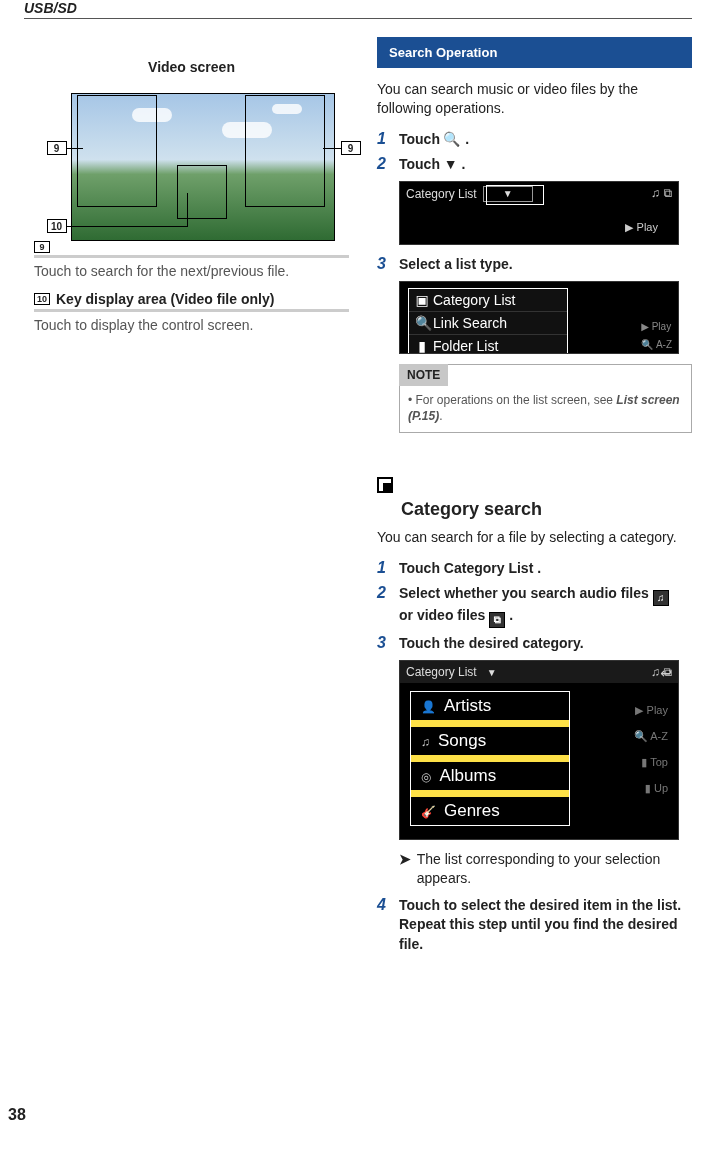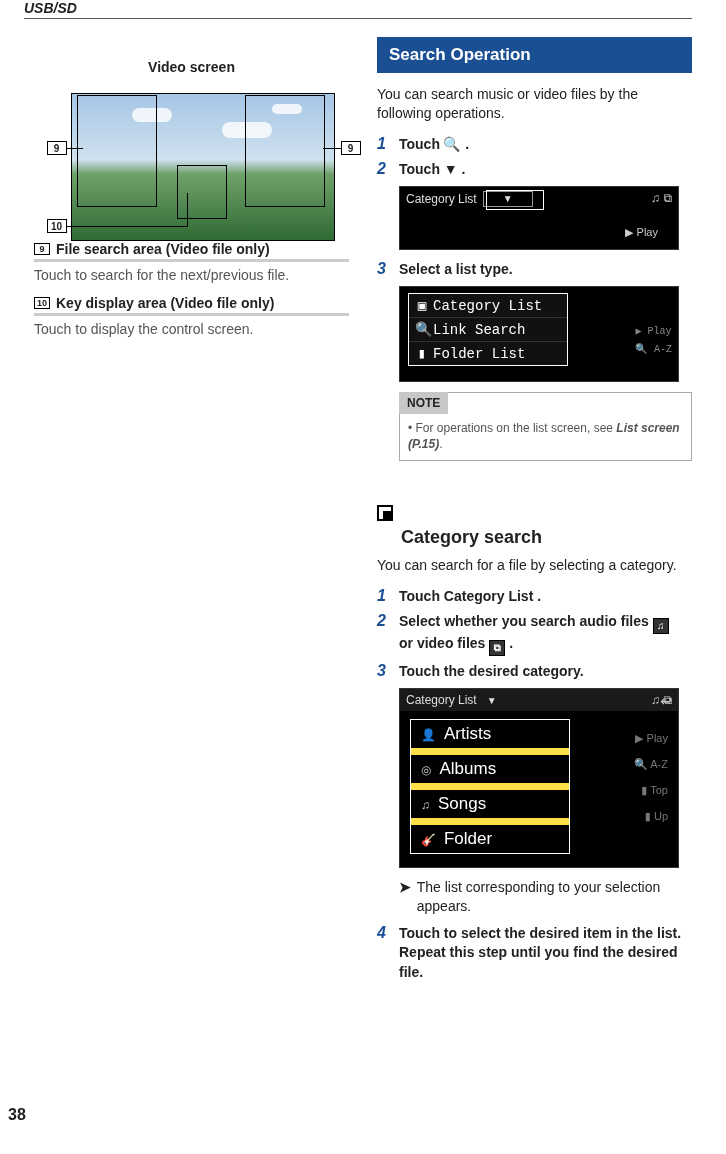--- a/index.html
+++ b/index.html
@@ -49,21 +49,21 @@
   .callout-10 { top:140px; left:0; }
   .callout-line { position:absolute; background:#000; }
 
   .item-head { display:flex; align-items:center; gap:6px; margin-top:10px; border-bottom:3px solid #ccc; padding-bottom:2px;}
   .item-head .box { width:16px; height:12px; border:1px solid #000; font-size:9px; font-weight:700; display:flex; align-items:center; justify-content:center; }
   .item-head .label { font-weight:700; }
   .item-desc { color:#555; margin:4px 0 10px; line-height:1.35; }
 
   
   .section-bar {
-    background:#1b4f93; color:#fff; font-weight:700; font-size:17px;
+    background:#1b4f93; color:#fff; font-weight:700; font-size:13px;
     padding:8px 12px; margin-bottom:12px;
   }
   .para { margin:0 0 12px; line-height:1.35; }
   .step { display:flex; gap:8px; margin:6px 0; font-weight:700;}
   .step-num { color:#1b4f93; font-style:italic; font-size:16px; min-width:14px; }
   .step-body { flex:1; font-weight:700; line-height:1.4;}
 
   .search-glyph { font-weight:900; }
   .downtri { display:inline-block; }
 
@@ -72,21 +72,21 @@
     border:1px solid #333; overflow:hidden;
   }
   .ui-a { width:280px; height:64px; padding:4px 6px; }
   .ui-a .line1 { font-size:12px; color:#ddd; display:flex; align-items:center; gap:6px;}
   .ui-a .ddbtn { border:1px solid #999; width:50px; height:16px; display:inline-flex; align-items:center; justify-content:center; font-size:10px;}
   .ui-a .highlight { position:absolute; top:3px; left:86px; width:58px; height:20px; border:1.5px solid #fff; }
   .ui-a .topicons { position:absolute; top:4px; right:6px; font-size:12px; color:#ccc; }
   .ui-a .song { font-size:18px; margin-top:6px; }
   .ui-a .triangle { position:absolute; right:20px; bottom:10px; font-size:11px; color:#ccc;}
 
-  .ui-b { width:280px; height:96px; padding:0;font-family:Liberation Mono, monospace; }
+  .ui-b { width:280px; height:73px; padding:0; }
   .panel { position:absolute; left:8px; top:6px; width:160px; background:#111; border:1.5px solid #fff;}
   .panel .row { padding:3px 6px; font-size:14px; border-bottom:1px solid #333; }
   .panel .row .ico { display:inline-block; width:14px; text-align:center; margin-right:4px;}
   .ui-b .bg-side { position:absolute; right:6px; top:36px; font-size:10px; color:#888; line-height:18px;}
 
   .note-box { border:1px solid #aaa; margin:6px 0 18px 22px; }
   .note-head { background:#c7c7c7; font-weight:700; padding:4px 8px; font-size:12px; display:inline-block; margin:-1px 0 0 -1px; }
   .note-body { padding:6px 8px 8px; font-size:12px; color:#555; line-height:1.35;}
   .note-body .lead { display:inline; }
   .note-body .ref { font-weight:700; font-style:italic;}
@@ -141,21 +141,20 @@
       <div class="callout callout-9b">9</div>
       <div class="callout-line" style="top:69px; left:276px; width:18px; height:1px;"></div>
       <div class="callout callout-10">10</div>
       <div class="callout-line" style="top:140px; left:10px; width:1px; height:0;"></div>
       <div class="callout-line" style="top:147px; left:20px; width:120px; height:1px;"></div>
       <div class="callout-line" style="top:114px; left:140px; width:1px; height:34px;"></div>
     </div>
 
     <div class="item-head">
       <span class="box">9</span>
-      <span class="label">File search area (Video file only)</span>
     </div>
     <div class="item-desc">Touch to search for the next/previous file.</div>
 
     <div class="item-head">
       <span class="box">10</span>
       <span class="label">Key display area (Video file only)</span>
     </div>
     <div class="item-desc">Touch to display the control screen.</div>
   </div>
 
@@ -242,23 +241,23 @@
 
     <div class="uiimg ui-c">
       <div class="topbar">
         <span>Category List</span>
         <span class="dd">▼</span>
         <span class="icons">♫   ⧉</span>
       </div>
       <span class="back">↩</span>
       <div class="catpanel">
         <div class="row"><span class="ico">👤</span><span>Artists</span></div>
+        <div class="row"><span class="ico">♫</span><span>Songs</span></div>
         <div class="row"><span class="ico">◎</span><span>Albums</span></div>
-        <div class="row"><span class="ico">♫</span><span>Songs</span></div>
-        <div class="row" style="border-bottom:none;"><span class="ico">🎸</span><span>Folder</span></div>
+        <div class="row" style="border-bottom:none;"><span class="ico">🎸</span><span>Genres</span></div>
       </div>
       <div class="side">
         <div>▶  Play</div>
         <div>🔍  A-Z</div>
         <div>▮  Top</div>
         <div>▮  Up</div>
       </div>
     </div>
 
     <div class="result-line">

